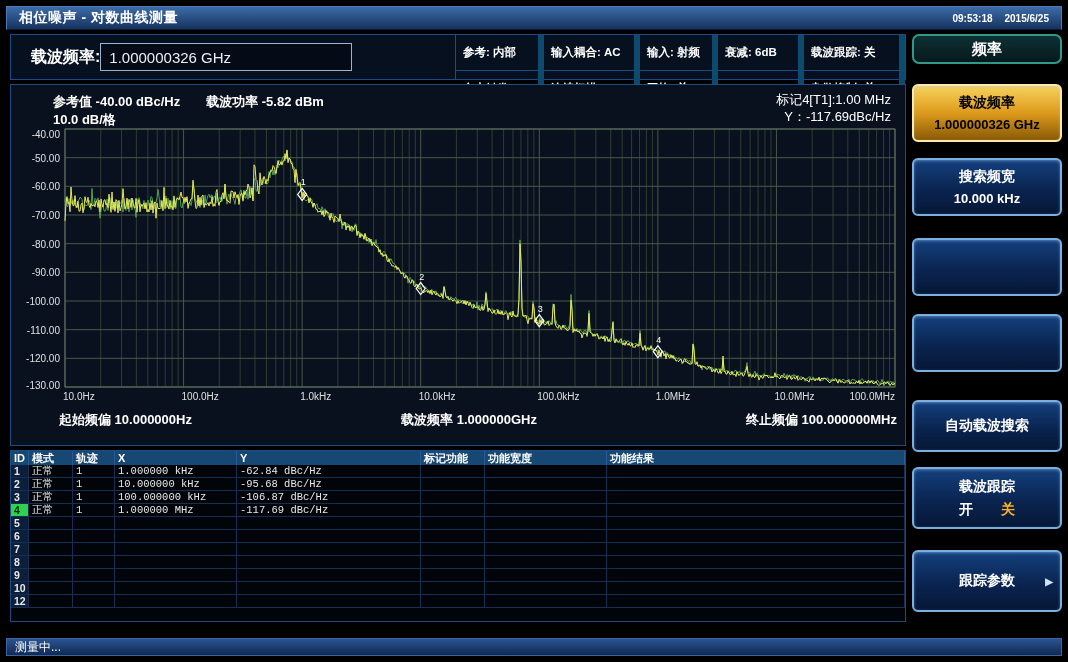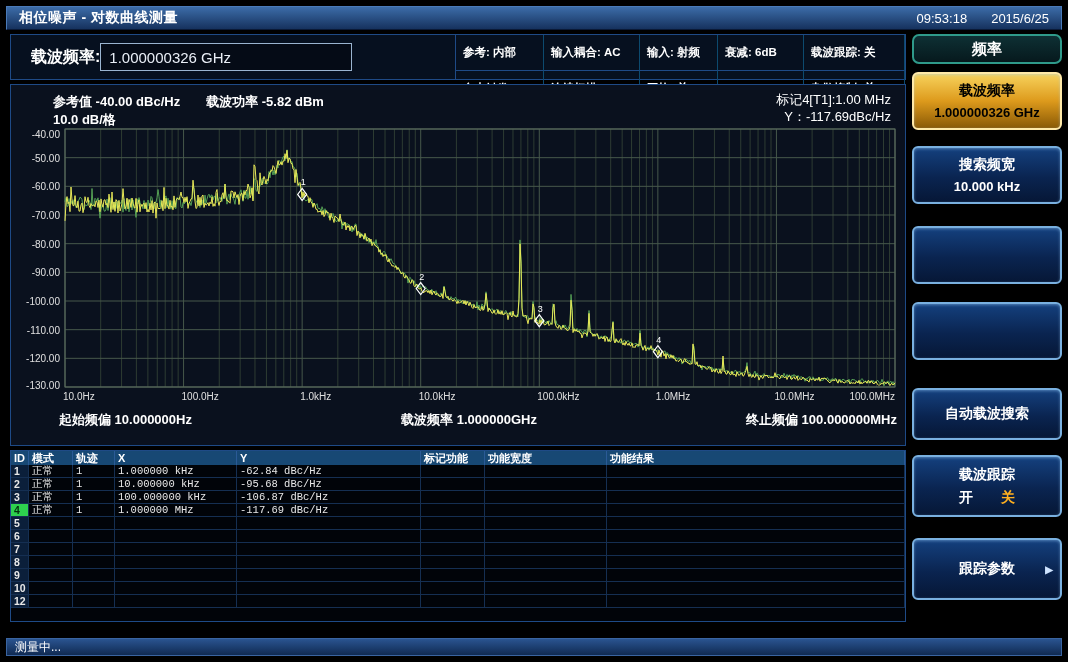--- a/index.html
+++ b/index.html
@@ -6,32 +6,32 @@
   html,body{width:1068px;height:662px;background:#000;overflow:hidden;
     font-family:"Liberation Sans",sans-serif;color:#fff}
   .screen{position:relative;width:1068px;height:568px;background:#000}
 
   
   .titlebar{position:absolute;left:6px;top:6px;width:1056px;height:24px;
     background:linear-gradient(180deg,#3c6ca8,#16325e);
     border:1px solid #4a7ab8;border-bottom-color:#0a1a38;
     display:flex;align-items:center;justify-content:space-between;padding:0 12px}
   .titlebar .title{font-size:14px;font-weight:bold;letter-spacing:.5px}
-  .clock{display:flex;gap:24px;font-size:13px;font-weight:normal}
+  .clock{display:flex;gap:12px;font-size:10px;font-weight:bold}
 
   
   .header-band{position:absolute;left:10px;top:34px;width:896px;height:46px;
     background:#06101f;border:1px solid #1e4a86;display:flex}
   .carrier-area{display:flex;align-items:center;padding-left:20px;width:444px}
   .carrier-label{font-size:16px;font-weight:bold;white-space:nowrap}
   .carrier-input{width:252px;height:28px;background:#050b16;border:1px solid #9ab4d0;
     color:#e9eef6;font-size:15px;padding:0 8px;font-family:"Liberation Sans",sans-serif}
   .settings{flex:1;display:grid;grid-template-rows:1fr 1fr;border-left:1px solid #1e4a86}
   .set-row{display:grid;grid-template-columns:88px 96px 78px 86px 1fr}
-  .set-cell{border-right:1px solid #0c4a6e;border-bottom:1px solid #1e4a86;
+  .set-cell{border-right:6px solid #0c4a6e;border-bottom:1px solid #1e4a86;
     display:flex;align-items:center;padding:10px 7px;font-size:11.5px;font-weight:bold;
     white-space:nowrap;overflow:hidden}
 
   
   .chart-panel{position:absolute;left:10px;top:84px;width:896px;height:362px;
     background:#0a111e;border:1px solid #1e4a86}
   .chart-head-l1{position:absolute;left:42px;top:8px;font-size:13px;font-weight:bold;display:flex;gap:26px}
   .chart-head-l2{position:absolute;left:42px;top:26px;font-size:13px;font-weight:bold}
   .marker-readout{position:absolute;right:14px;top:6px;text-align:right;font-size:13px;line-height:17px}
   #plot-svg{position:absolute;left:4px;top:42px}
@@ -61,21 +61,21 @@
     background:linear-gradient(180deg,#14407e 0%,#0a2450 55%,#061736 100%);
     box-shadow:inset 0 1px 3px rgba(160,210,255,.45);
     display:flex;flex-direction:column;align-items:center;justify-content:center;gap:5px;
     font-size:14px;font-weight:bold;text-align:center;position:relative;cursor:pointer}
   .softkey .val{font-size:13px;font-weight:bold}
   .softkey.active{background:linear-gradient(180deg,#f7d25c,#dd9a1c 50%,#8a5a06);
     border-color:#ffe9a8;color:#000}
   .onoff{display:flex;gap:28px;font-size:14px}
   .onoff .off{color:#ffb020}
   .arrow{position:absolute;right:7px;top:50%;transform:translateY(-50%);font-size:10px;color:#cfe4ff}
-  .k-carrier{margin-top:8px;height:58px}
+  .k-carrier{margin-top:20px;height:58px}
   .k-span{margin-top:16px;height:58px}
   .k-empty1{margin-top:22px;height:58px}
   .k-empty2{margin-top:18px;height:58px}
   .k-auto{margin-top:28px;height:52px}
   .k-track{margin-top:15px;height:62px}
   .k-params{margin-top:21px;height:62px}
 
   
   .statusbar{position:absolute;left:6px;top:638px;width:1056px;height:18px;
     background:linear-gradient(180deg,#2a5490,#102a52);border:1px solid #3a64a0;

